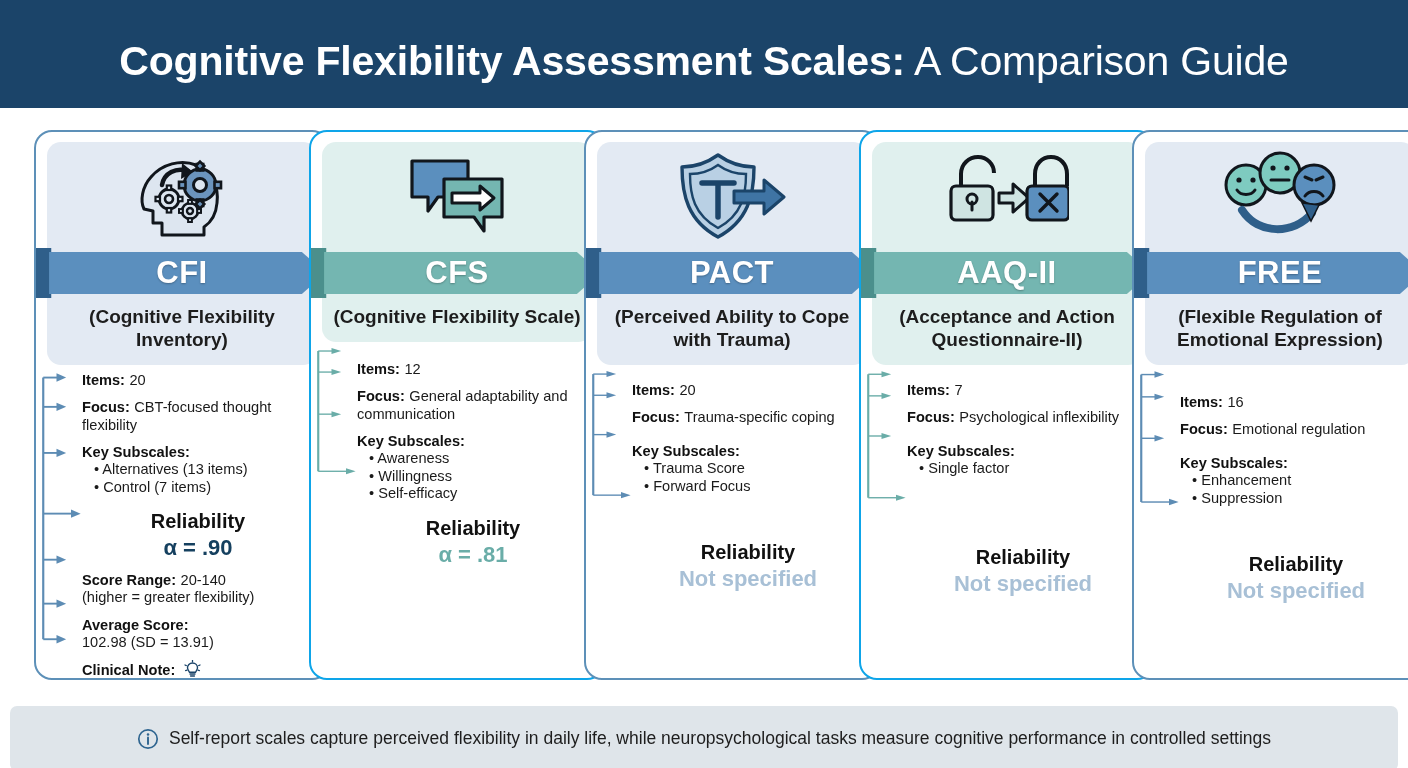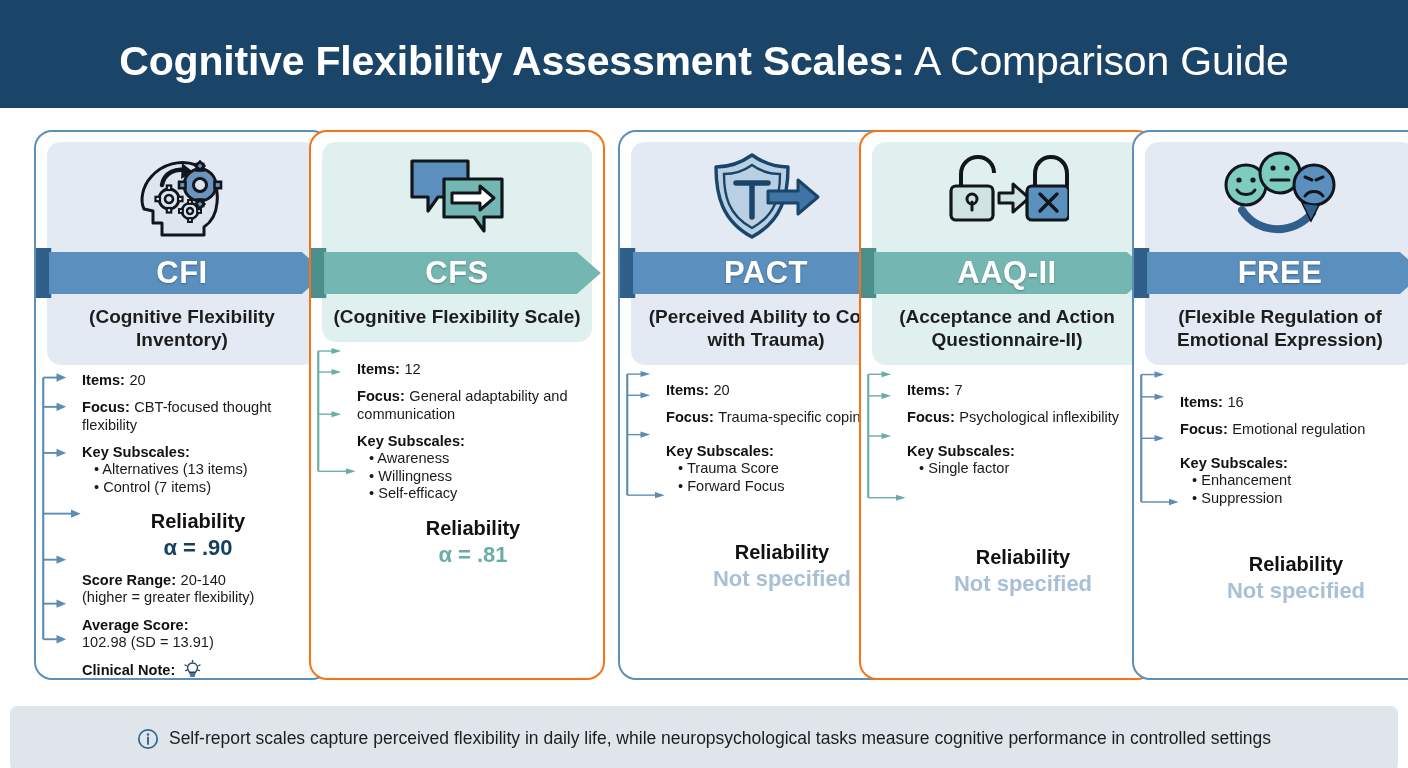--- a/index.html
+++ b/index.html
@@ -26,25 +26,25 @@
   
   .strip {
     position:absolute; left:0; top:108px; width:1408px; height:592px;
     background:#ffffff;
   }
   .card {
     position:absolute; top:22px; width:296px; height:550px;
     border-radius:18px; background:#ffffff;
   }
   .card.blue   { border:2px solid #5d90b8; }
-  .card.teal   { border:2px solid #f97316; }
+  .card.teal   { border:2px solid #0ea5e9; }
 
   .card:nth-of-type(1){ left:34px; }
   .card:nth-of-type(2){ left:309px; }
-  .card:nth-of-type(3){ left:584px;margin-left:34px; }
+  .card:nth-of-type(3){ left:584px; }
   .card:nth-of-type(4){ left:859px; }
   .card:nth-of-type(5){ left:1132px; }
 
   
   .head-block {
     position:relative; margin:10px 11px 0 11px; border-radius:14px;
     padding-bottom:6px;
   }
   .head-block.blue { background:#e3eaf3; }
   .head-block.teal { background:#e0f0ee; }

